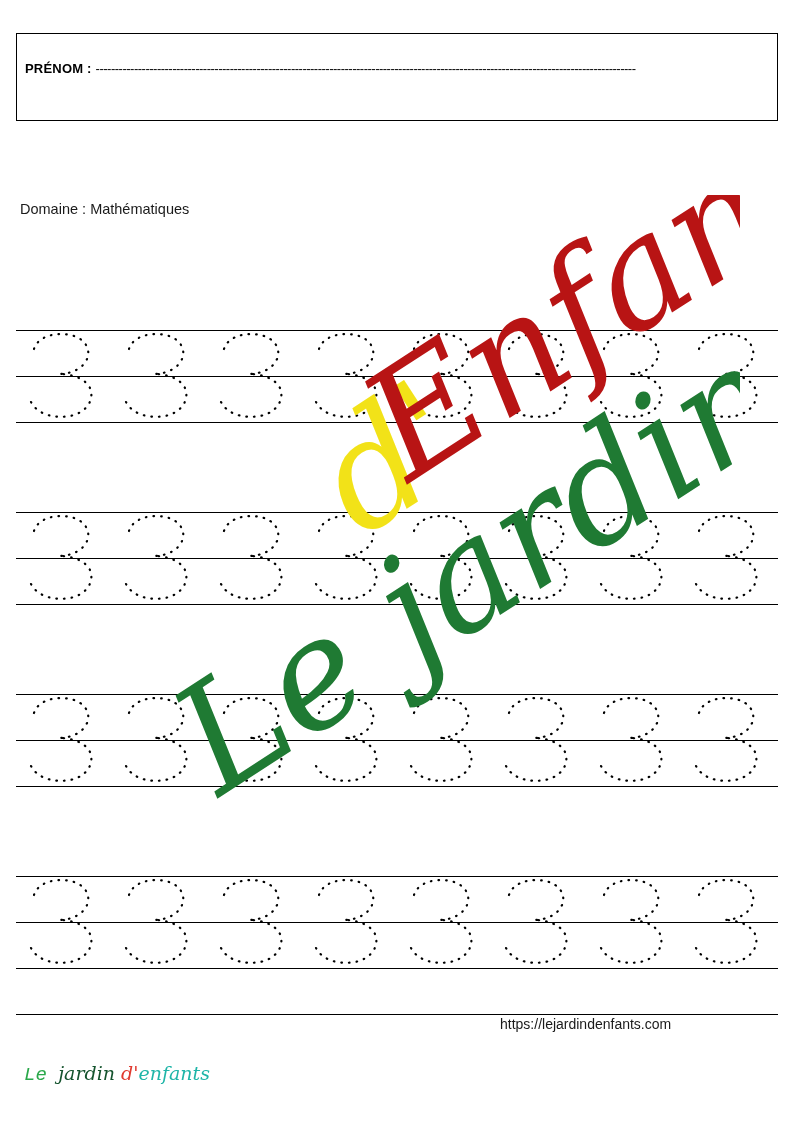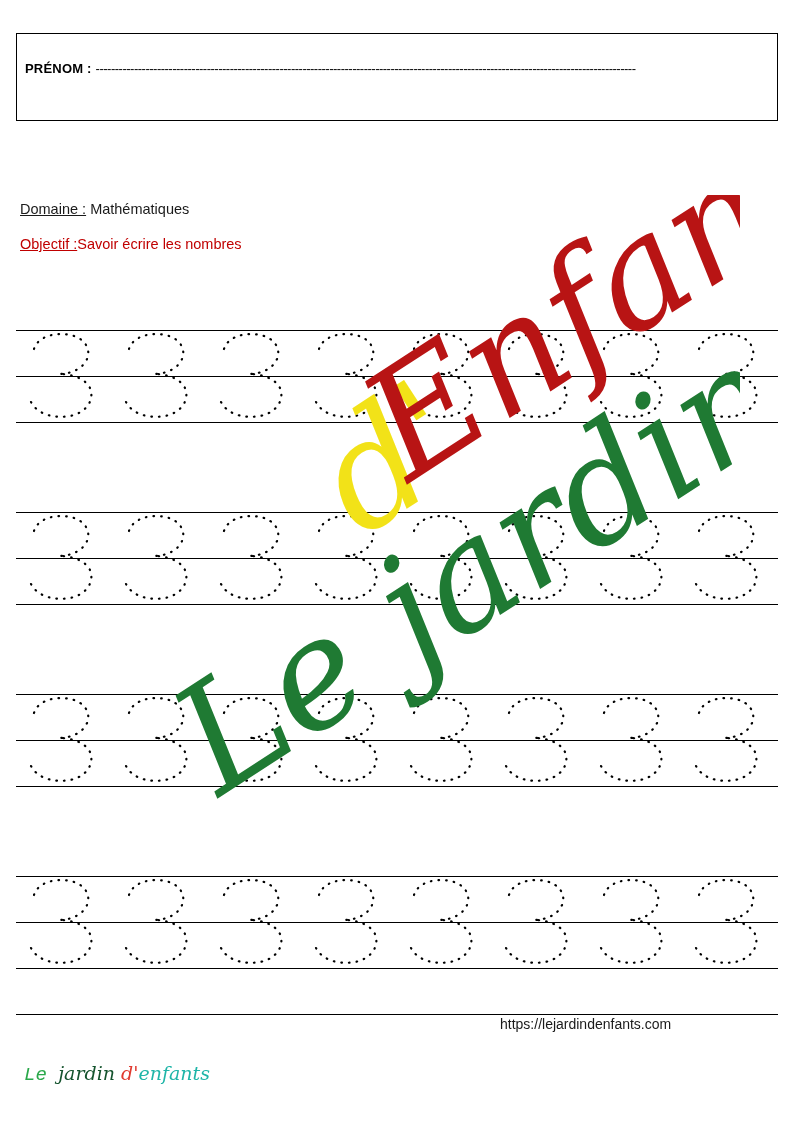--- a/index.html
+++ b/index.html
@@ -57,21 +57,20 @@
     top: 200px;
     width: 520px;
   }
   .meta-row {
     font-size: 14.5px;
     color: #1a1a1a;
     margin-bottom: 17px;
     line-height: 1.25;
   }
   .meta-row .k {
-    text-decoration: underline;
   }
   .meta-row.objectif { color: #c00000; }
   .meta-row.objectif .v { color: #c00000; }
 
   
   .sheet {
     position: absolute;
     left: 16px;
     top: 330px;
     width: 762px;
@@ -140,23 +139,20 @@
   <div class="name-line">
     <span class="name-label">PRÉNOM :</span>
     <span class="name-dashes">---------------------------------------------------------------------------------------------------------------------------------------------</span>
   </div>
 </div>
 
 <div class="meta">
   <div class="meta-row">
     <span class="k">Domaine :</span>
     <span class="v">Mathématiques</span>
-  </div>
-  <div class="meta-row objectif">
-    <span class="k">Objectif :</span><span class="v">Savoir écrire les nombres</span>
   </div>
 </div>
 
 <div class="sheet" id="sheet">
     <div class="rule" style="top: 0px;"></div>
     <div class="rule" style="top: 46px;"></div>
     <div class="rule" style="top: 92px;"></div>
     <div class="glyph-row" style="top: -1px;">
       <div class="glyph">
         <svg width="95" height="92" viewBox="0 0 95 92">

